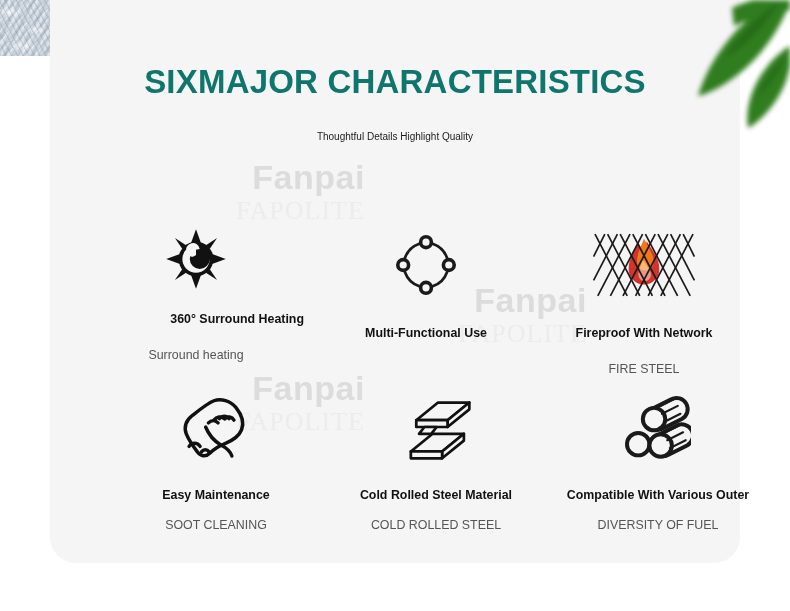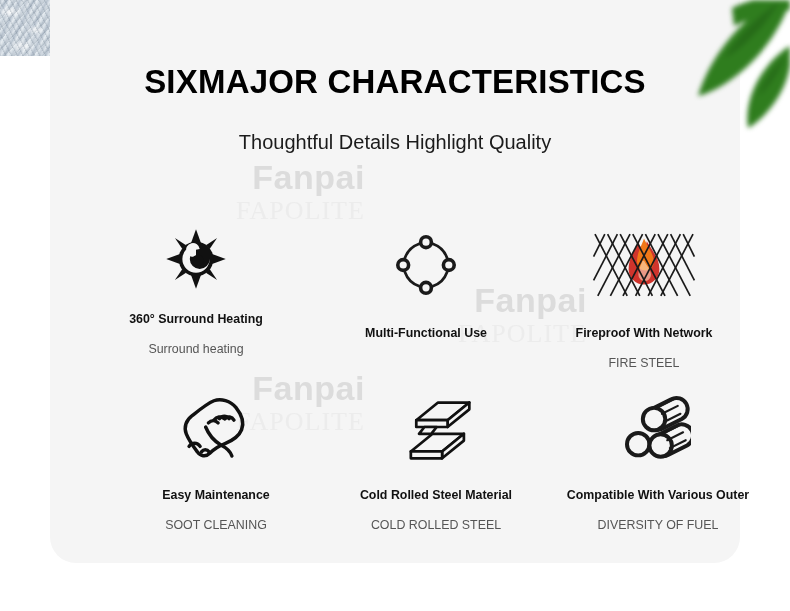--- a/index.html
+++ b/index.html
@@ -37,26 +37,26 @@
   .card{
     position:absolute;left:50px;top:0;width:690px;height:563px;
     background:#f5f5f5;
     border-bottom-left-radius:26px;
     border-bottom-right-radius:26px;
   }
 
   
   .title{
     position:absolute;left:0;right:0;top:65px;text-align:center;
-    font-size:33px;font-weight:bold;letter-spacing:.2px;color:#000000;
+    font-size:33px;font-weight:bold;letter-spacing:.2px;color:#0f766e;
     line-height:1;
   }
   .subtitle{
     position:absolute;left:0;right:0;top:132px;text-align:center;
-    font-size:20px;font-weight:500;color:#1b1b1b;line-height:1;
+    font-size:10px;font-weight:500;color:#1b1b1b;line-height:1;
   }
 
   
   .wm{position:absolute;user-select:none;pointer-events:none;}
   .wm .wm-main{
     font-size:34px;font-weight:bold;color:#dcdcdc;line-height:1;
     letter-spacing:.5px;
     text-align:right;
   }
   .wm .wm-sub{
@@ -71,23 +71,23 @@
   
   .grid{position:absolute;left:50px;top:0;width:690px;height:563px;}
   .cell{position:absolute;width:216px;}
   .icon-wrap{height:86px;display:flex;align-items:center;justify-content:center;}
   .f-title{
     font-size:12.4px;font-weight:bold;color:#111;line-height:1.25;
     text-align:center;margin-top:18px;
   }
   .f-sub{
     font-size:12.4px;color:#555;line-height:1.25;
-    text-align:center;margin-top:14px;
-  }
-  .f-title.left{text-align:center;}
+    text-align:center;margin-top:20px;
+  }
+  .f-title.left{text-align:right;}
 
   .c1{left:38px;top:216px;}
   .c2{left:268px;top:222px;}
   .c3{left:486px;top:222px;}
   .c4{left:58px;top:384px;}
   .c5{left:278px;top:384px;}
   .c6{left:500px;top:384px;}
   .c1 .f-title{margin-top:10px;}
   .c4 .f-title,.c5 .f-title,.c6 .f-title{margin-top:18px;}
   .c4 .f-sub,.c5 .f-sub,.c6 .f-sub{margin-top:14px;}

